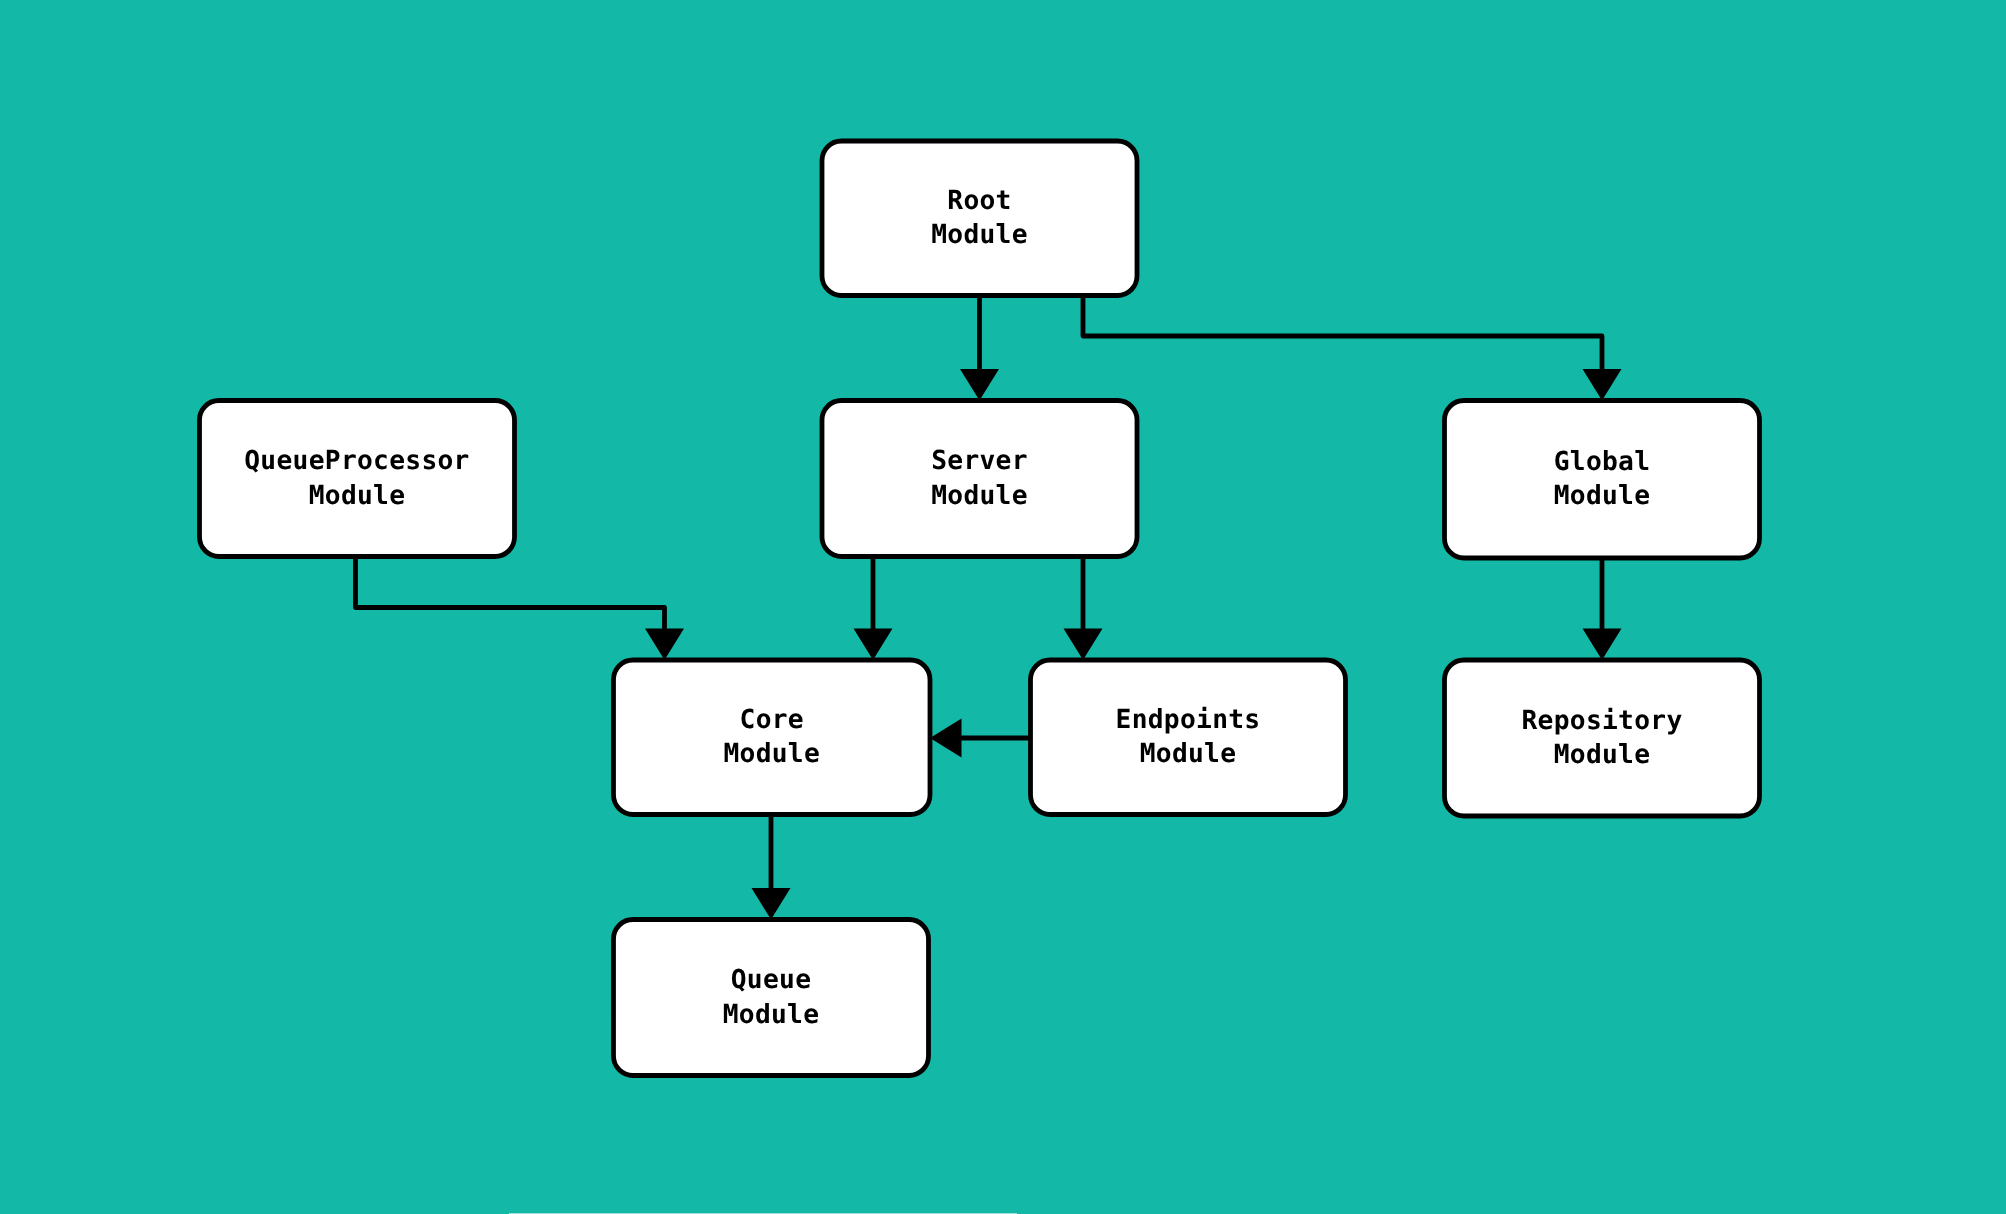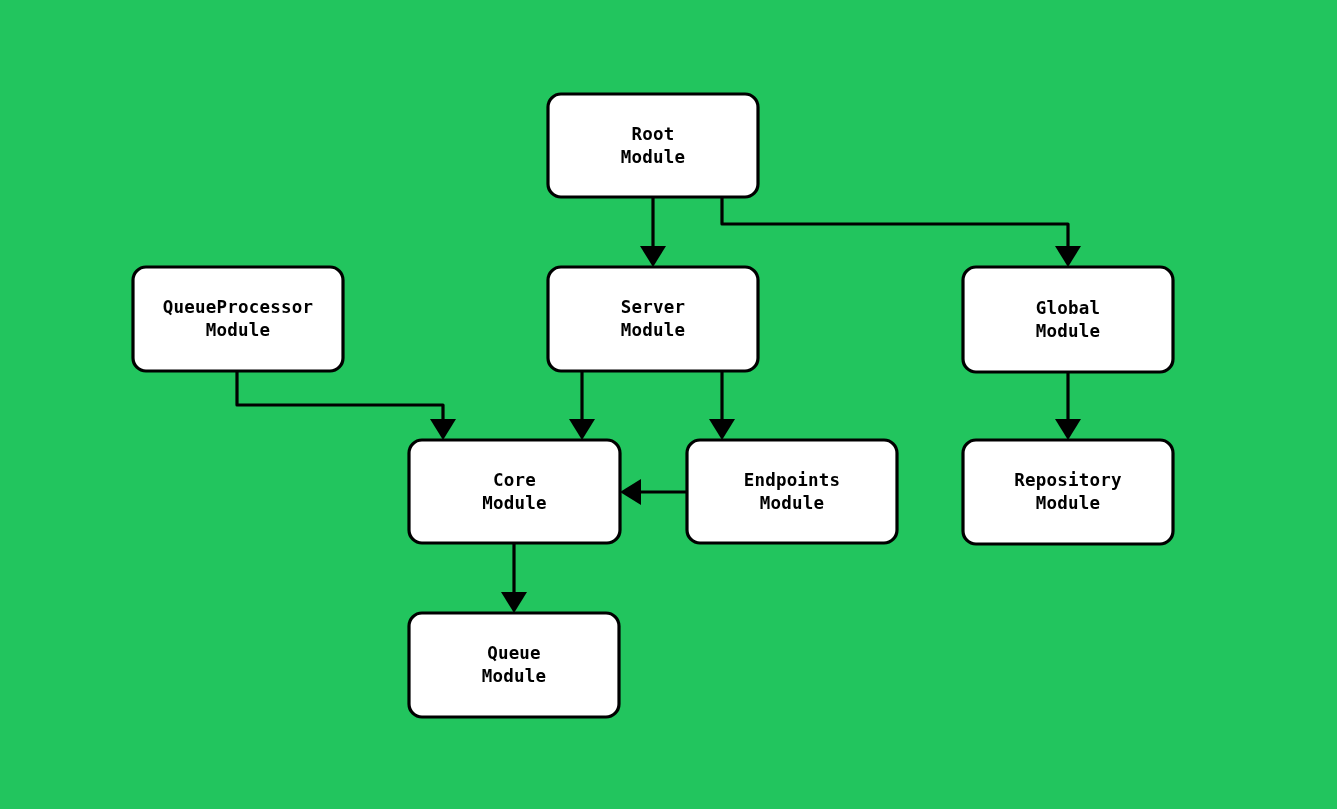--- a/index.html
+++ b/index.html
@@ -10,21 +10,21 @@
   body {
     width: 1337px;
     height: 809px;
     font-family: "DejaVu Sans Mono", "Liberation Mono", monospace;
     overflow: hidden;
   }
   #diagram-root {
     position: relative;
     width: 1337px;
     height: 809px;
-    background: #22c55e;
+    background: #14b8a6;
   }
   svg.diagram-canvas {
     position: absolute;
     top: 0;
     left: 0;
     width: 1337px;
     height: 809px;
     display: block;
   }
   .node-rect {

